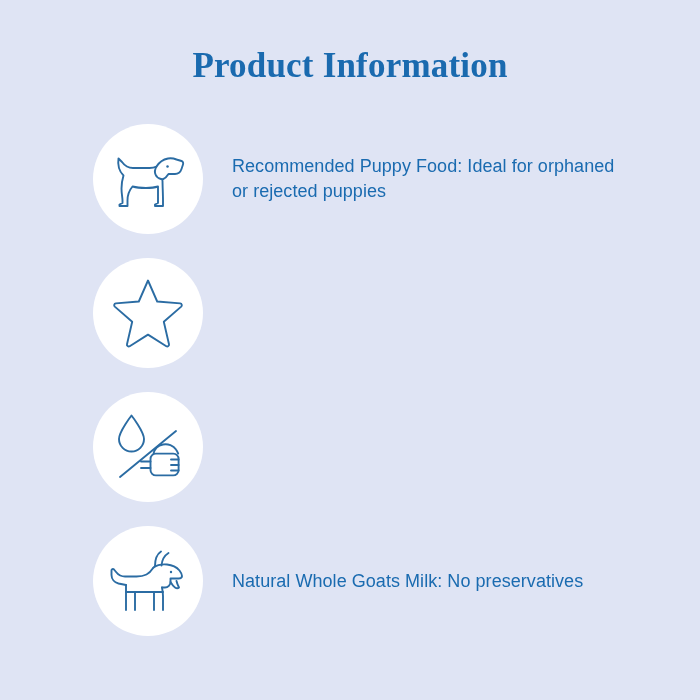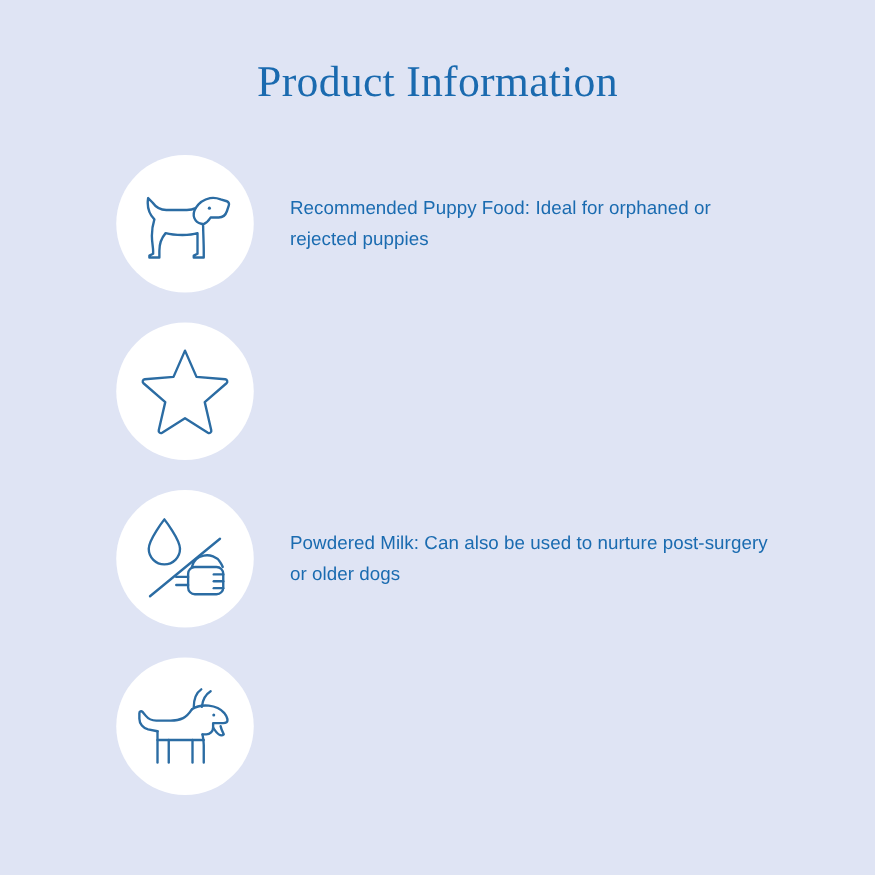--- a/index.html
+++ b/index.html
@@ -20,21 +20,21 @@
     box-sizing: border-box;
   }
   .page-title {
     position: absolute;
     top: 46px;
     left: 0;
     width: 700px;
     text-align: center;
     font-family: "Liberation Serif", serif;
     font-size: 35px;
-    font-weight: 400;
+    font-weight: 700;
     letter-spacing: 0.2px;
     color: #1a6aaf;
     white-space: nowrap;
   }
   .feature-list {
     position: absolute;
     top: 124px;
     left: 0;
     width: 700px;
   }
@@ -63,21 +63,21 @@
   }
   .feature-text {
     position: absolute;
     left: 232px;
     width: 392px;
     top: 0;
     height: 110px;
     display: flex;
     align-items: center;
     color: #1a6bb0;
-    font-size: 15px;
+    font-size: 18px;
     line-height: 25px;
     font-weight: 400;
     letter-spacing: 0.05px;
   }
   .feature-text span {
     display: block;
   }
 </style>
 </head>
 <body>
@@ -128,23 +128,20 @@
 
             <path d="M40.5 50.5 L31 50.5"></path>
             <path d="M40.5 57 L31 57"></path>
 
             <path d="M61 48.5 L68.6 48.5"></path>
             <path d="M61 54 L68.6 54"></path>
             <path d="M61 59.5 L68.6 59.5"></path>
           </svg>
         </span>
       </div>
-      <div class="feature-text">
-        <span>Powdered Milk: Can also be used to nurture post-surgery or older dogs</span>
-      </div>
     </div>
 
     <div class="feature-row">
       <div class="icon-circle">
         <span>
           <svg width="80" height="66" viewBox="0 0 80 66" fill="none" stroke="#2b6ca3" stroke-width="1.9" stroke-linecap="round" stroke-linejoin="round">
 
             <path d="M47 18 C47 12 48.5 6.5 53 3.5"></path>
             <path d="M53.5 17.5 C54 12 56.5 7.5 60.5 5"></path>
 
@@ -159,16 +156,19 @@
 
             <path d="M27 44 L27 62"></path>
             <path d="M46 44 L46 62"></path>
 
             <path d="M62.5 34 C64 36.5 65.5 38.5 67 39.5 C68.5 40.5 70 40.5 71 39.5 C70 37.5 69 35.5 68.5 33"></path>
 
             <circle cx="63" cy="24" r="1.2" fill="#2b6ca3" stroke="none"></circle>
           </svg>
         </span>
       </div>
+      <div class="feature-text">
+        <span>Natural Whole Goats Milk: No preservatives</span>
+      </div>
     </div>
 
   </div>
 </div>
 
 </body></html>

